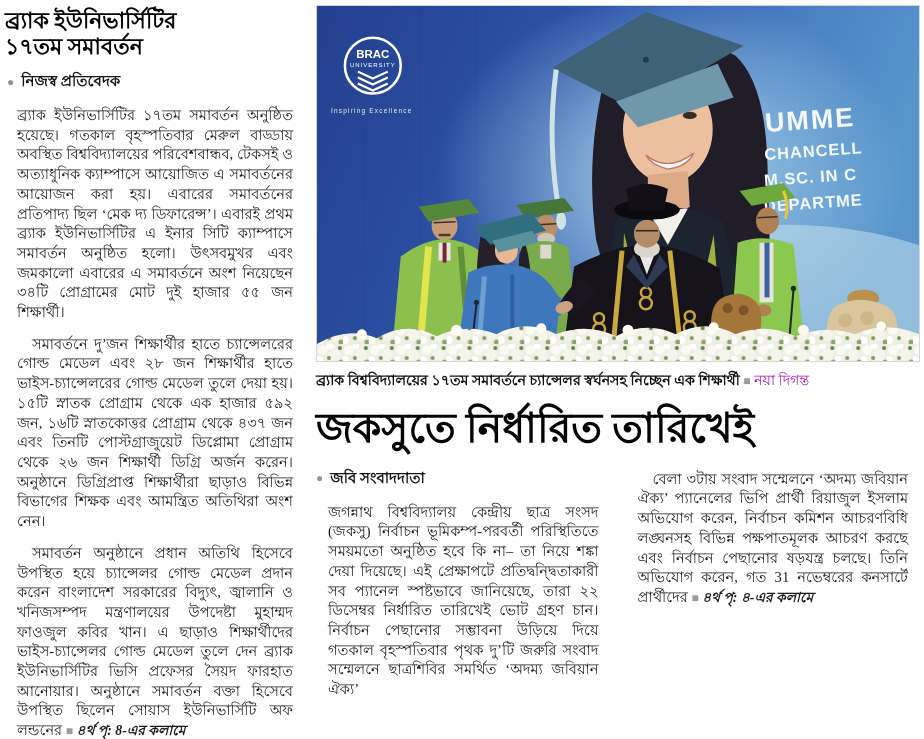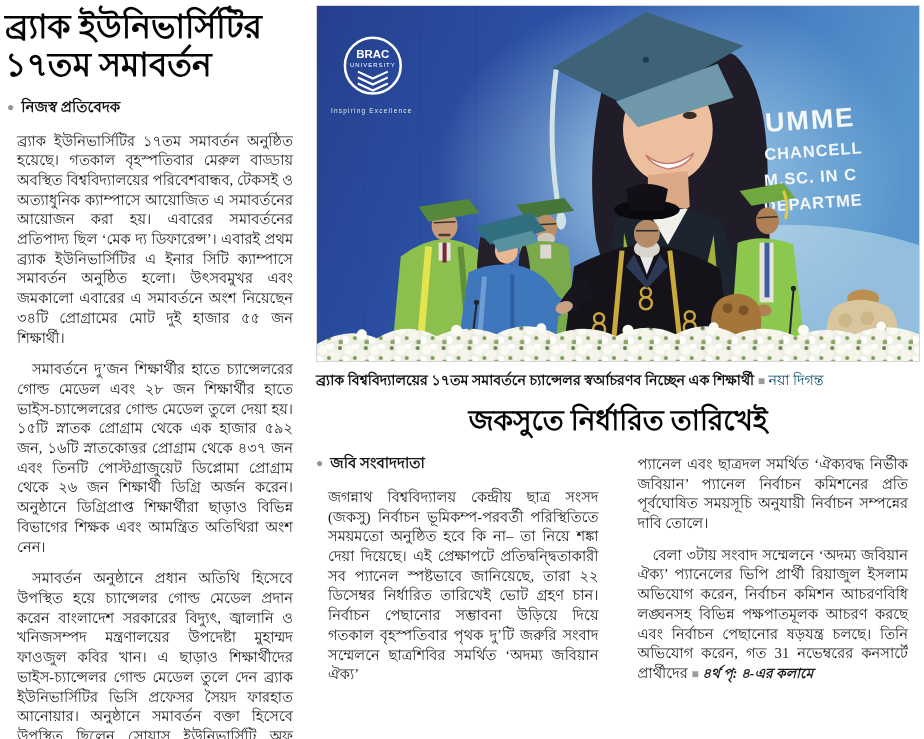--- a/index.html
+++ b/index.html
@@ -1,34 +1,34 @@
 <!DOCTYPE html>
 <html><head>
 <meta charset="utf-8">
 <style>
   html,body{margin:0;padding:0;background:#ffffff;}
   .page{position:relative;width:924px;height:739px;background:#fff;overflow:hidden;
         font-family:"Liberation Serif","DejaVu Serif",serif;color:#161616;}
   
   .left-col{position:absolute;left:5px;top:8px;width:300px;}
-  .headline1{font-size:33px;line-height:1.16;font-weight:bold;color:#040404;margin:0;}
+  .headline1{font-size:22px;line-height:1.16;font-weight:bold;color:#040404;margin:0;}
   .headline1 .l2{display:block;}
   .byline{display:flex;align-items:center;gap:7px;font-size:15px;font-weight:bold;margin:10px 0 7px 2px;}
   .bullet{color:#8e9399;font-size:12px;line-height:1;}
   .bodytext p{margin:12px;font-size:14.6px;line-height:19.7px;text-align:justify;color:#1b1b1b;}
   .bodytext p.indent{text-indent:15px;}
   .cont{font-weight:bold;font-style:italic;white-space:nowrap;font-size:13.8px;}
   .sq{color:#9b9b9b;font-style:normal;font-weight:normal;font-size:12px;}
   
   .right-sec{position:absolute;left:316px;top:5px;width:604px;}
   .photo{width:604px;height:357px;position:relative;border:1px solid #d6d6d6;box-sizing:border-box;overflow:hidden;background:#2d54a8;}
   .photo svg{display:block;width:100%;height:100%;}
   .caption{font-size:14.2px;font-weight:bold;margin-top:7px;color:#101010;}
-  .caption .credit{font-weight:normal;color:#0c4a6e;}
-  .headline2{font-size:28px;line-height:1.14;font-weight:bold;text-align:center;color:#040404;margin:12px 0 4px;}
+  .caption .credit{font-weight:normal;color:#a21caf;}
+  .headline2{font-size:41px;line-height:1.14;font-weight:bold;color:#040404;margin:12px 0 4px;}
   .headline2 span{display:block;}
   .cols{display:flex;gap:15px;margin-top:6px;}
   .col{flex:1;min-width:0;}
   .col .byline{margin:8px 0 8px 0;}
 </style>
 </head>
 <body>
 
 <div class="page">
 
@@ -225,37 +225,36 @@
             <circle cx="312" cy="326" r="5.5"></circle>
               <circle cx="398" cy="323" r="5"></circle>
               <circle cx="488" cy="326" r="5.5"></circle>
               <circle cx="566" cy="322" r="5"></circle>
           </g>
         </g>
       </svg>
     </div>
 
     <div class="caption">
-      <span>ব্র্যাক বিশ্ববিদ্যালয়ের ১৭তম সমাবর্তনে চ্যান্সেলর স্বর্আচরণব নিচ্ছেন এক শিক্ষার্থী</span>
+      <span>ব্র্যাক বিশ্ববিদ্যালয়ের ১৭তম সমাবর্তনে চ্যান্সেলর স্বর্ঘনসহ নিচ্ছেন এক শিক্ষার্থী</span>
       <span class="sq">■</span>
       <span class="credit">নয়া দিগন্ত</span>
     </div>
 
     <h2 class="headline2">
       <span>জকসুতে নির্ধারিত তারিখেই</span>
     </h2>
 
     <div class="cols">
       <div class="col bodytext">
         <div class="byline">
           <span class="bullet">●</span>
           <span>জবি সংবাদদাতা</span>
         </div>
         <p>জগন্নাথ বিশ্ববিদ্যালয় কেন্দ্রীয় ছাত্র সংসদ (জকসু) নির্বাচন ভূমিকম্প-পরবর্তী পরিস্থিতিতে সময়মতো অনুষ্ঠিত হবে কি না– তা নিয়ে শঙ্কা দেয়া দিয়েছে। এই প্রেক্ষাপটে প্রতিদ্বন্দ্বিতাকারী সব প্যানেল স্পষ্টভাবে জানিয়েছে, তারা ২২ ডিসেম্বর নির্ধারিত তারিখেই ভোট গ্রহণ চান। নির্বাচন পেছানোর সম্ভাবনা উড়িয়ে দিয়ে গতকাল বৃহস্পতিবার পৃথক দু’টি জরুরি সংবাদ সম্মেলনে ছাত্রশিবির সমর্থিত ‘অদম্য জবিয়ান ঐক্য’</p>
       </div>
       <div class="col bodytext">
-        <p>প্যানেল এবং ছাত্রদল সমর্থিত ‘ঐক্যবদ্ধ নির্ভীক জবিয়ান’ প্যানেল নির্বাচন কমিশনের প্রতি পূর্বঘোষিত সময়সূচি অনুযায়ী নির্বাচন সম্পন্নের দাবি তোলে।</p>
         <p class="indent"><span>বেলা ৩টায় সংবাদ সম্মেলনে ‘অদম্য জবিয়ান ঐক্য’ প্যানেলের ভিপি প্রার্থী রিয়াজুল ইসলাম অভিযোগ করেন, নির্বাচন কমিশন আচরণবিধি লঙ্ঘনসহ বিভিন্ন পক্ষপাতমূলক আচরণ করছে এবং নির্বাচন পেছানোর ষড়যন্ত্র চলছে। তিনি অভিযোগ করেন, গত 31 নভেম্বরের কনসার্টে প্রার্থীদের</span>
           <span class="cont"><span class="sq">■</span> <span>৪র্থ পৃ: ৪-এর কলামে</span></span></p>
       </div>
     </div>
   </div>
 </div>
 
 </body></html>

